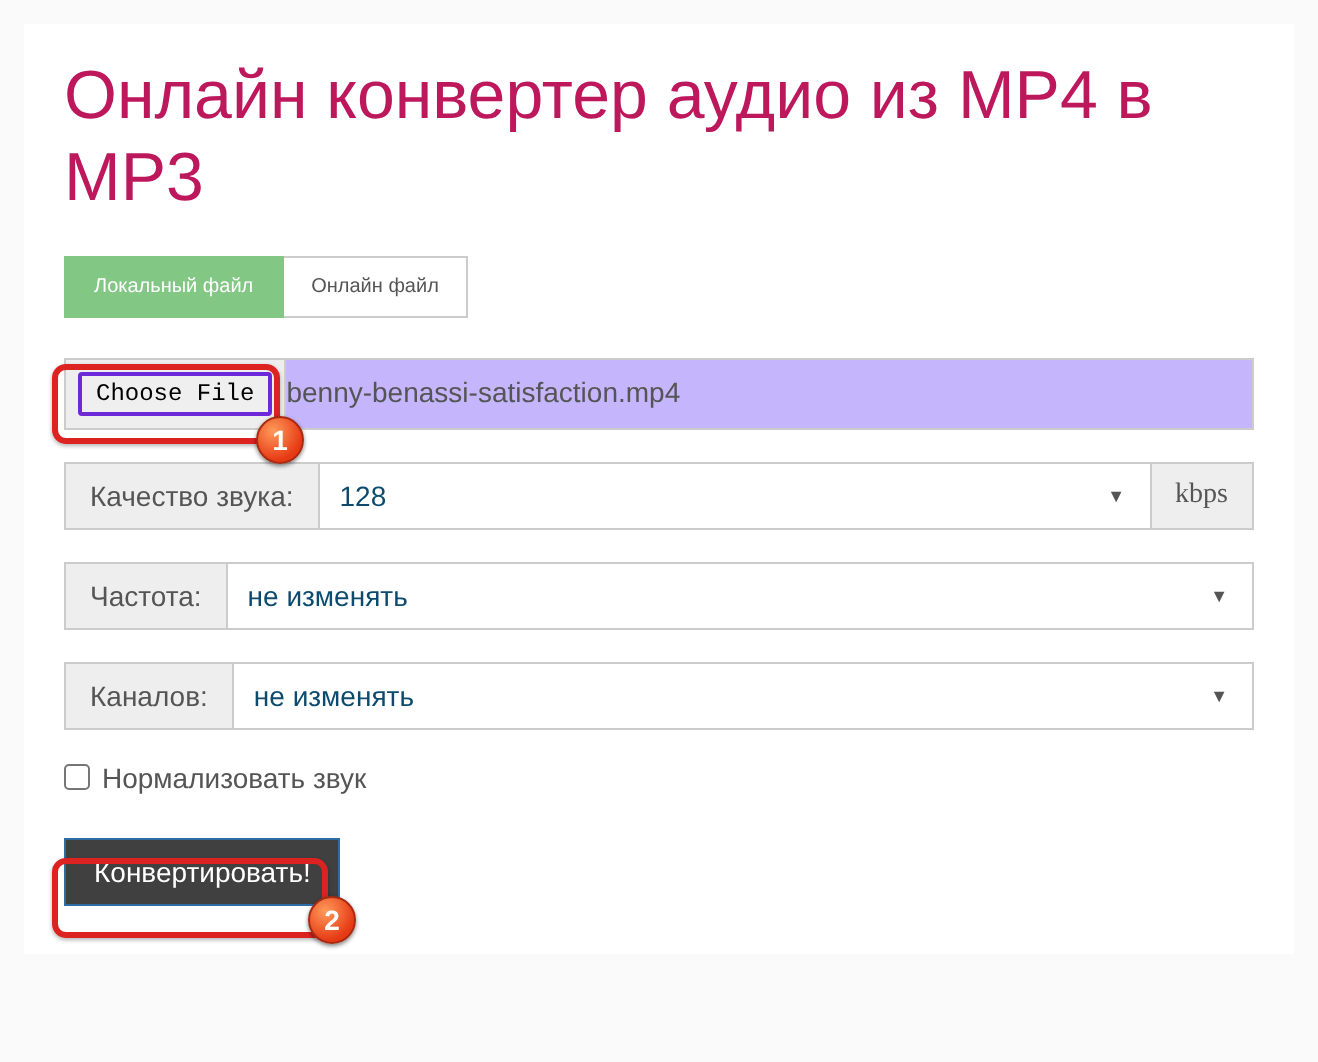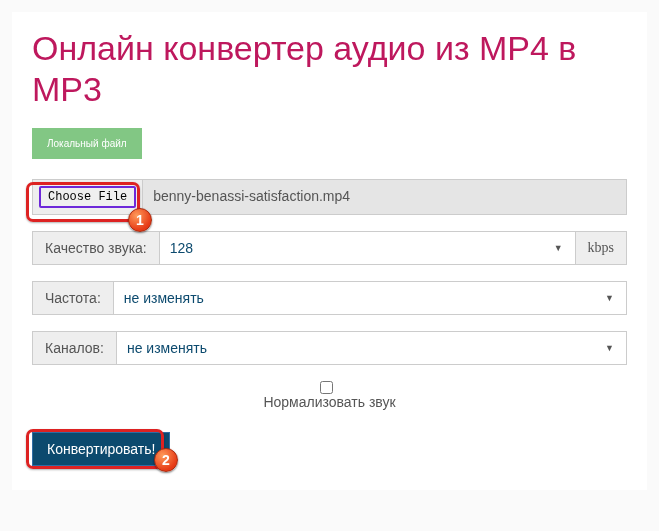--- a/index.html
+++ b/index.html
@@ -55,24 +55,24 @@
       padding: 2px 7px;
       background: #efefef;
       border: 2px solid #6d28d9;
       border-radius: 2px;
       cursor: pointer;
       font-family: Liberation Mono, monospace;
     }
     .filename {
       flex: 1;
       border: 1px solid #ccc;
-      padding: 8px 10px;
-      font-size: 14px;
-      color: #555;
-      background: #e5e5e5;
+      padding: 8px 0;
+      font-size: 14px;
+      color: #555;
+      background: #c4b5fd;
     }
     .label-cell {
       background: #eee;
       border: 1px solid #ccc;
       border-right: none;
       padding: 8px 12px;
       font-size: 14px;
       color: #555;
       flex-shrink: 0;
     }
@@ -102,26 +102,25 @@
       padding: 8px 12px;
       font-size: 14px;
       color: #555;
       flex-shrink: 0;
       font-family: Liberation Serif, serif;
     }
     .checkbox-row {
       display: flex;
       align-items: center;
       margin-bottom: 22px;
-      flex-direction: column;
     }
     .checkbox-row input { margin-right: 6px; }
     .checkbox-row label { font-size: 14px; color: #555; }
     .convert-btn {
-      background: #0c4a6e;
+      background: #404040;
       color: #fff;
       border: 1px solid #2e6da4;
       padding: 8px 14px;
       font-size: 14px;
       border-radius: 0;
       cursor: pointer;
     }
     .highlight {
       position: absolute;
       border: 3px solid #d22;
@@ -151,20 +150,21 @@
   </style>
 </head>
 <body>
 
 <div class="panel">
 
   <h1>Онлайн конвертер аудио из MP4 в MP3</h1>
 
   <div class="tabs">
     <div class="tab active">Локальный файл</div>
+    <div class="tab">Онлайн файл</div>
   </div>
 
   <div class="row file-row">
     <div class="choose-wrap">
       <button class="choose-btn">Choose File</button>
     </div>
     <div class="filename">benny-benassi-satisfaction.mp4</div>
   </div>
 
   <div class="row">

